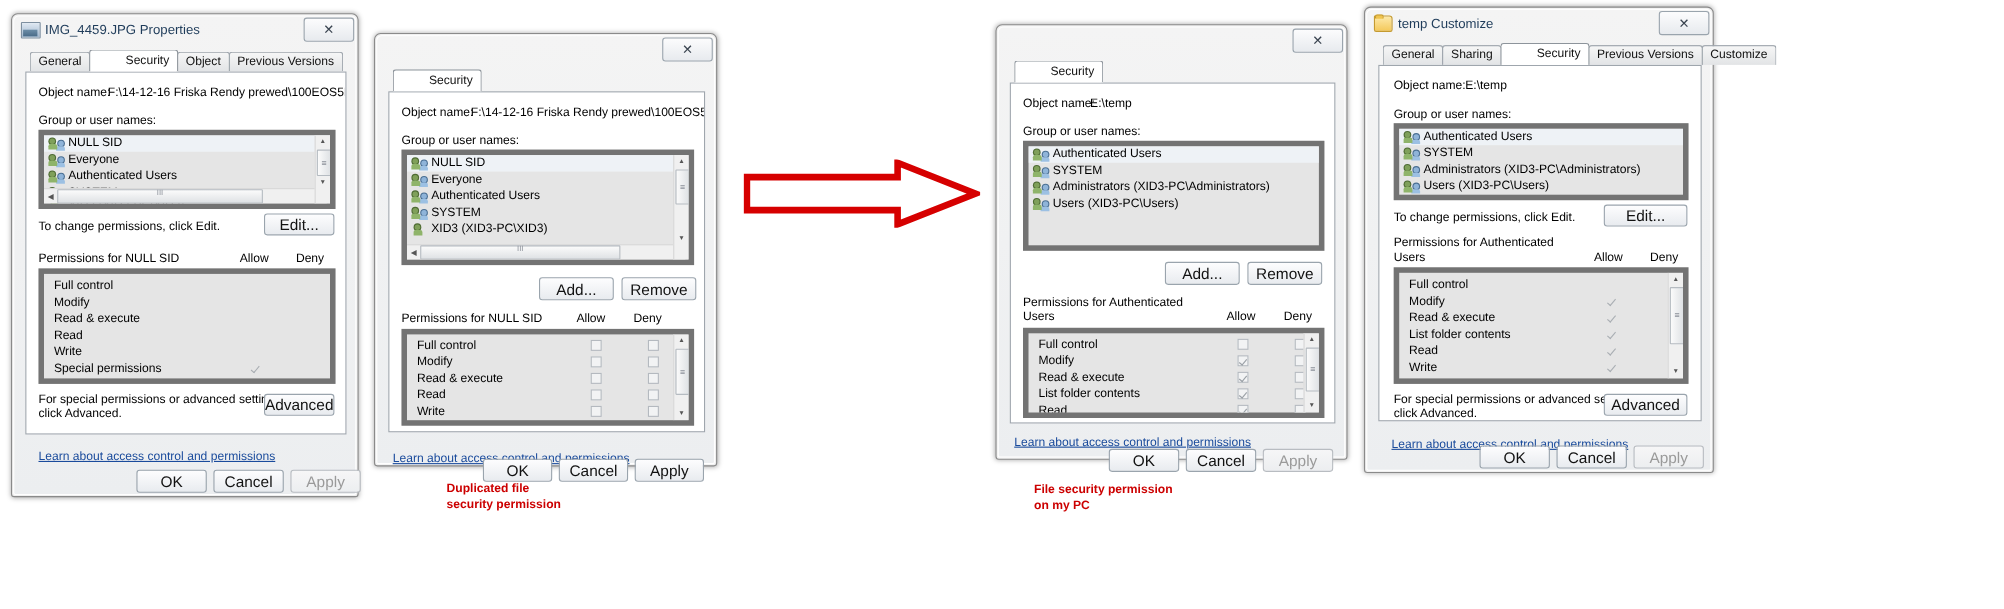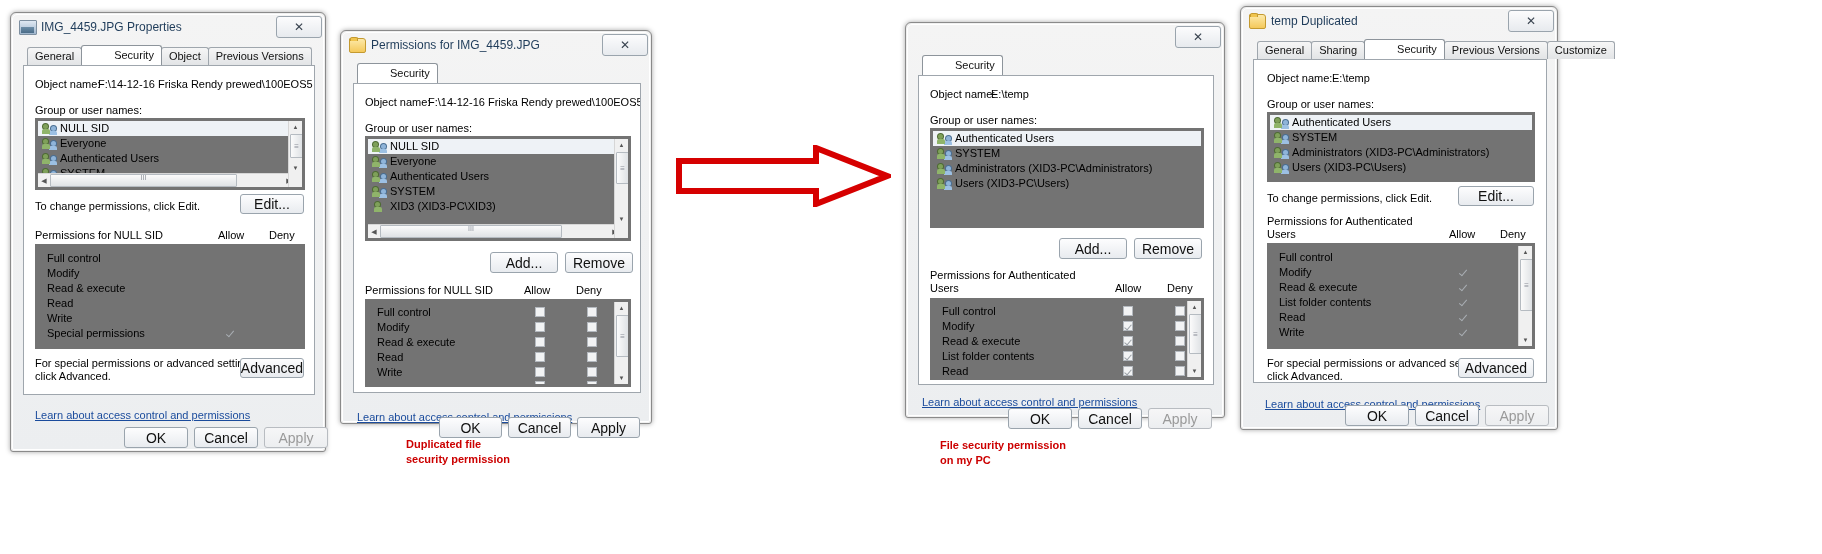--- a/index.html
+++ b/index.html
@@ -75,21 +75,21 @@
   .tab.active{
     height:19px;line-height:19px;background:#ffffff;
     border-color:#8d949b;position:relative;z-index:3;padding-left:32px;
   }
   .panel{
     position:absolute;background:#ffffff;border:1px solid #9fa6ad;
     box-sizing:border-box;
   }
   .lbl{position:absolute;font-size:11px;color:#000;white-space:nowrap;}
   .listbox{
-    position:absolute;background:#737373;border:3px solid #737373;
+    position:absolute;background:#e5e5e5;border:5px solid #737373;
     box-sizing:border-box;overflow:hidden;
   }
   .li{
     height:15px;line-height:15px;padding-left:4px;font-size:11px;
     display:flex;align-items:center;white-space:nowrap;
   }
   .li.sel{background:#eef2f6;}
   .usr{
     width:14px;height:12px;margin-right:4px;flex:none;position:relative;
   }
@@ -279,26 +279,20 @@
   <div class="link" style="left:24px;top:385px;">Learn about access control and permissions</div>
 
   <div class="btn" style="left:113px;top:414px;width:64px;height:21px;">OK</div>
   <div class="btn" style="left:183px;top:414px;width:64px;height:21px;">Cancel</div>
   <div class="btn dis" style="left:253px;top:414px;width:64px;height:21px;">Apply</div>
 </div>
 
 <div class="win" style="left:340px;top:30px;width:312px;height:394px;">
   <div class="win-inner"></div>
 
-  <div class="titlebar">
-    <div class="win-icon">
-        <div class="ico-folder"></div>
-      </div>
-    <div class="title-txt">Permissions for IMG_4459.JPG</div>
-  </div>
   <div class="closebtn">✕</div>
 
   <div class="tabstrip" style="left:16px;top:33px;">
     <div class="tab active">Security</div>
   </div>
 
   <div class="panel" style="left:12px;top:52px;width:288px;height:310px;">
     <div class="lbl" style="left:11px;top:12px;">Object name:</div>
     <div class="lbl" style="left:74px;top:12px;overflow:hidden;width:212px;">F:\14-12-16 Friska Rendy prewed\100EOS5D\IMG</div>
 
@@ -506,21 +500,21 @@
   <div class="btn dis" style="left:242px;top:385px;width:64px;height:21px;">Apply</div>
 </div>
 
 <div class="win" style="left:1240px;top:6px;width:318px;height:424px;">
   <div class="win-inner"></div>
 
   <div class="titlebar">
     <div class="win-icon">
         <div class="ico-folder"></div>
       </div>
-    <div class="title-txt">temp Duplicated</div>
+    <div class="title-txt">temp Customize</div>
   </div>
   <div class="closebtn">✕</div>
 
   <div class="tabstrip" style="left:16px;top:33px;">
     <div class="tab">General</div>
     <div class="tab">Sharing</div>
     <div class="tab active">Security</div>
     <div class="tab">Previous Versions</div>
     <div class="tab">Customize</div>
   </div>

